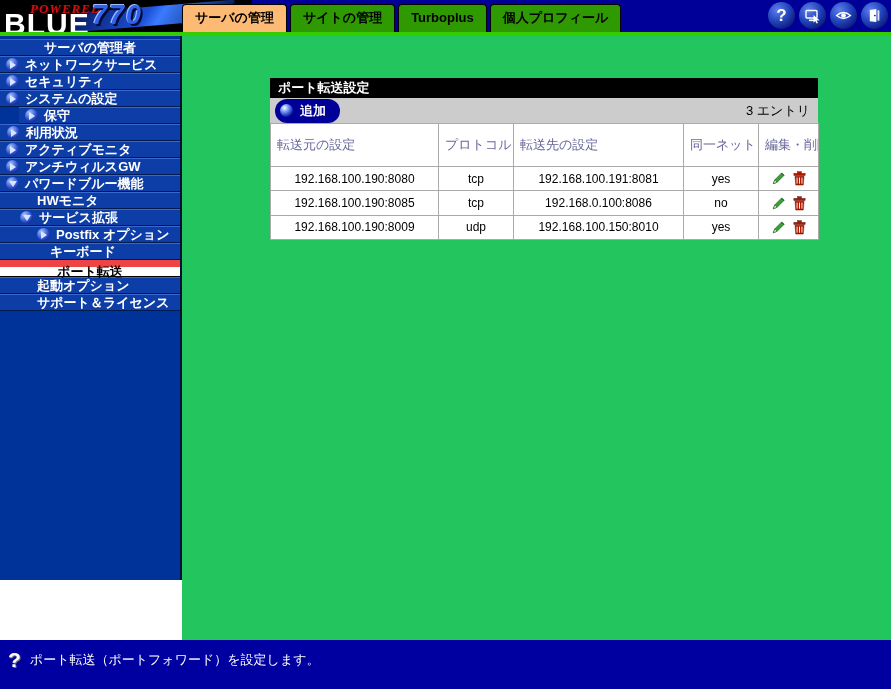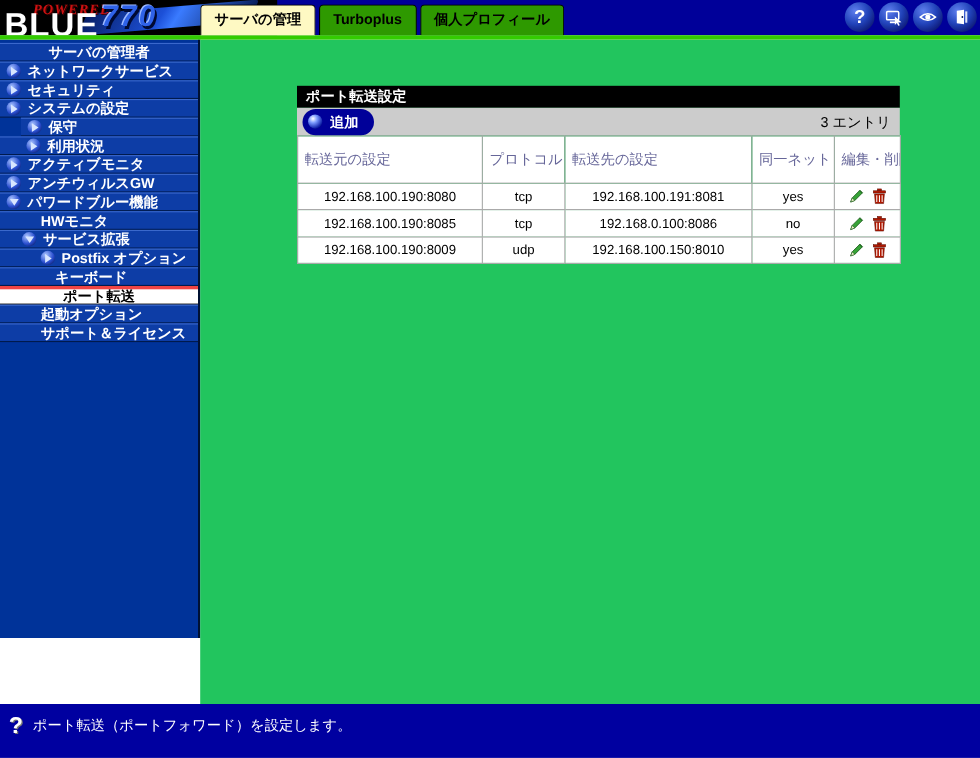--- a/index.html
+++ b/index.html
@@ -17,36 +17,36 @@
     background:linear-gradient(100deg,#081f66 0%,#1c50d8 45%,#3a7bff 55%,#061a55 100%);
     transform:skewX(-28deg) rotate(-5deg); border-radius:3px; }
   .logo-model { position:absolute; left:92px; top:0px; font-size:27px; font-weight:bold; font-style:italic;
     color:#2f62e8; text-shadow:2px 2px 0 #000a33, -1px -1px 0 #9db9ff; letter-spacing:2px; }
   #accent-strip { position:absolute; left:0; top:32px; width:891px; height:4px; background:#33cc00; z-index:3; }
 
   #tab-bar { position:absolute; left:182px; top:4px; height:28px; display:flex; gap:3px; z-index:4; }
   .tab { height:28px; line-height:26px; padding:0 12px; background:#2e9900; color:#000;
     font-size:13px; font-weight:bold; border:1px solid #000; border-bottom:none;
     border-radius:4px 4px 0 0; cursor:pointer; white-space:nowrap; }
-  .tab.active { background:#fef9c3; }
+  .tab.active { background:#fdba74; }
 
   #header-icons { position:absolute; right:3px; top:2px; display:flex; gap:4px; z-index:4; }
   .hbtn { width:27px; height:27px; border-radius:50%;
     background:radial-gradient(circle at 35% 30%, #5f7fee 0%, #2244bb 45%, #000050 100%);
     display:flex; align-items:center; justify-content:center; cursor:pointer; }
   .hbtn .q { color:#fff; font-weight:bold; font-size:17px; line-height:17px; }
 
   
   #sidebar { position:absolute; left:0; top:36px; width:182px; height:544px; background:#003399;
     border-right:2px solid #001133; padding-top:3px; }
   .sb-item { display:flex; align-items:center; height:17px; background:#0d3da6;
     border-top:1px solid #3a68cc; border-bottom:1px solid #001a4d;
     color:#fff; font-size:13px; font-weight:bold; cursor:pointer; white-space:nowrap; }
   .sb-item.center { justify-content:center; }
-  .sb-item.selected { background:#fff; color:#000; border-top:3px solid #ef4444; border-bottom:1px solid #000; justify-content:center; }
+  .sb-item.selected { background:#fff; color:#000; border-top:7px solid #ef4444; border-bottom:1px solid #000; justify-content:center; }
   .sb-icon { width:13px; height:13px; border-radius:50%; flex:0 0 13px;
     background:radial-gradient(circle at 35% 30%, #a9c4ff 0%, #2a4ecf 55%, #000a44 100%);
     display:flex; align-items:center; justify-content:center; margin-right:6px; }
   .tri-right { width:0; height:0; border-left:6px solid #d8e6ff; border-top:4px solid transparent; border-bottom:4px solid transparent; margin-left:1px; }
   .tri-down { width:0; height:0; border-top:6px solid #d8e6ff; border-left:4px solid transparent; border-right:4px solid transparent; margin-top:1px; }
 
   
   #content { position:absolute; left:182px; top:36px; width:709px; height:604px; background:#22c55e; }
   .panel { margin:42px 0 0 88px; width:548px; }
   .panel-title { background:#000; color:#fff; font-size:13px; font-weight:bold; height:20px; line-height:20px; padding-left:8px; }
@@ -108,20 +108,21 @@
           <path d="M3 2 L10 1 L10 15 L3 14 Z" fill="#fff"></path>
           <rect x="11.2" y="2.5" width="2" height="11" fill="#fff" opacity="0.85"></rect>
           <circle cx="8.4" cy="8" r="0.9" fill="#001a55"></circle>
         </svg>
       </div>
     </div>
   </div>
   <div id="accent-strip"></div>
   <div id="tab-bar">
       <div class="tab active">サーバの管理</div>
+      <div class="tab">サイトの管理</div>
       <div class="tab">Turboplus</div>
       <div class="tab">個人プロフィール</div>
     </div>
 
   <div id="sidebar">
       <div class="sb-item center">
         <span>サーバの管理者</span>
       </div>
       <div class="sb-item" style="padding-left: 6px;">
         <span class="sb-icon">
@@ -140,21 +141,21 @@
           <span class="tri-right"></span>
         </span>
         <span>システムの設定</span>
       </div>
       <div class="sb-item" style="padding-left: 6px; margin-left: 19px;">
         <span class="sb-icon">
           <span class="tri-right"></span>
         </span>
         <span>保守</span>
       </div>
-      <div class="sb-item" style="padding-left: 24px;">
+      <div class="sb-item" style="padding-left: 7px;">
         <span class="sb-icon">
           <span class="tri-right"></span>
         </span>
         <span>利用状況</span>
       </div>
       <div class="sb-item" style="padding-left: 6px;">
         <span class="sb-icon">
           <span class="tri-right"></span>
         </span>
         <span>アクティブモニタ</span>

